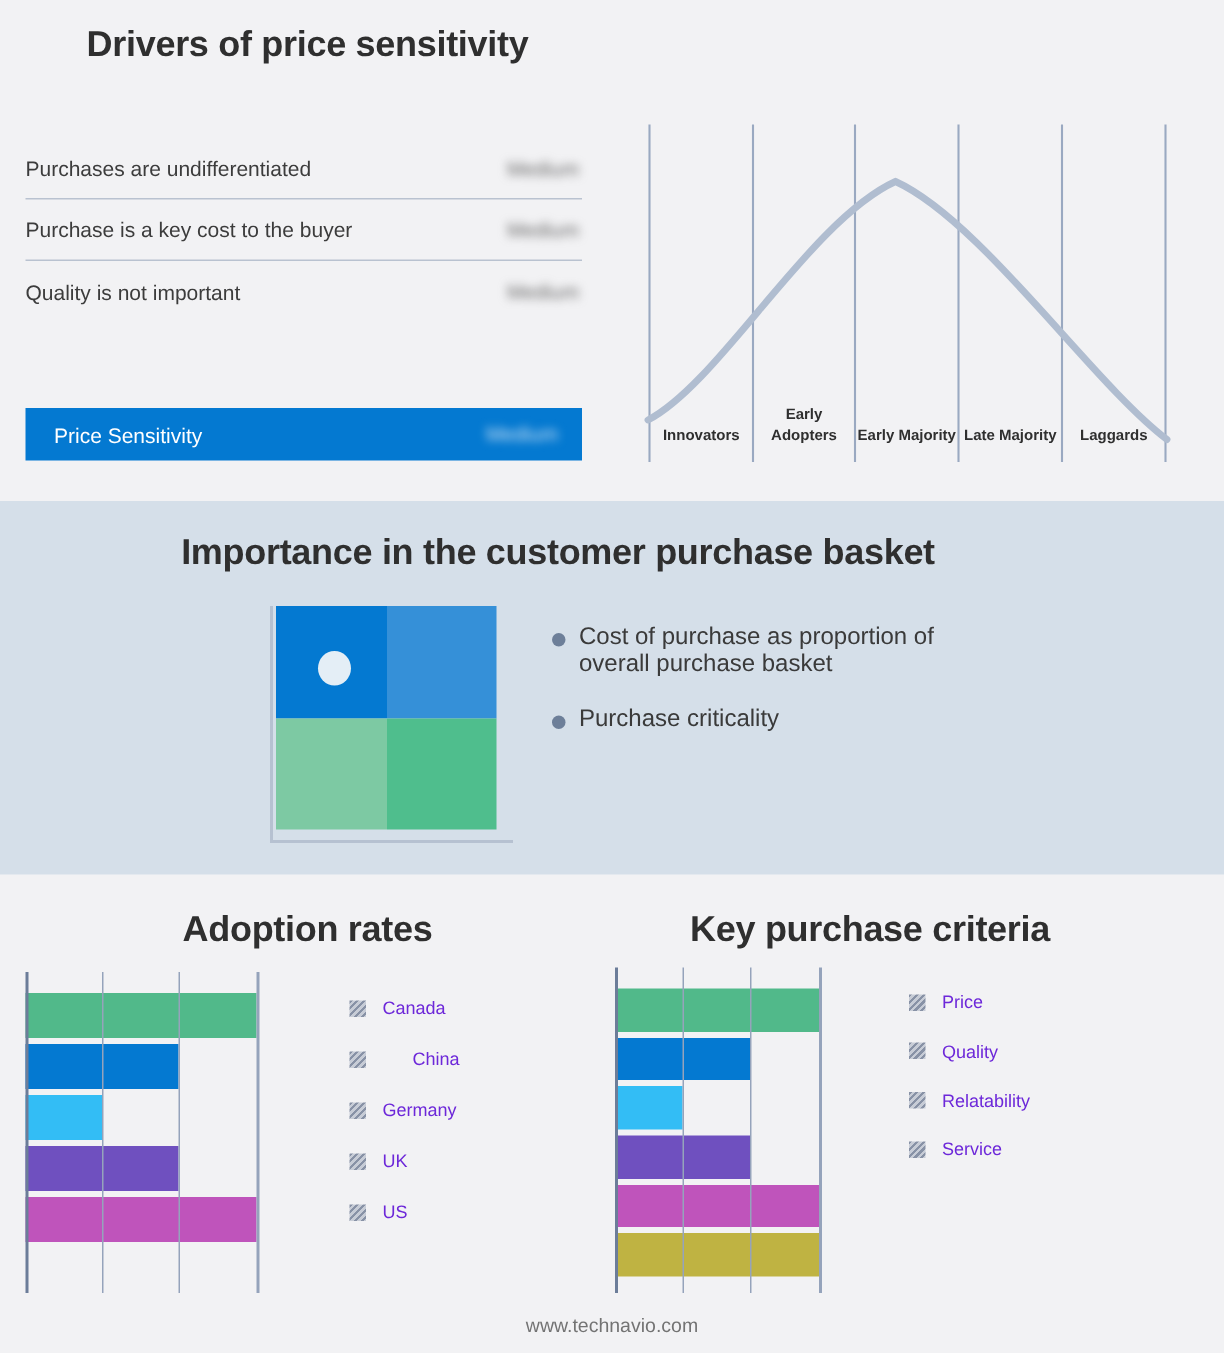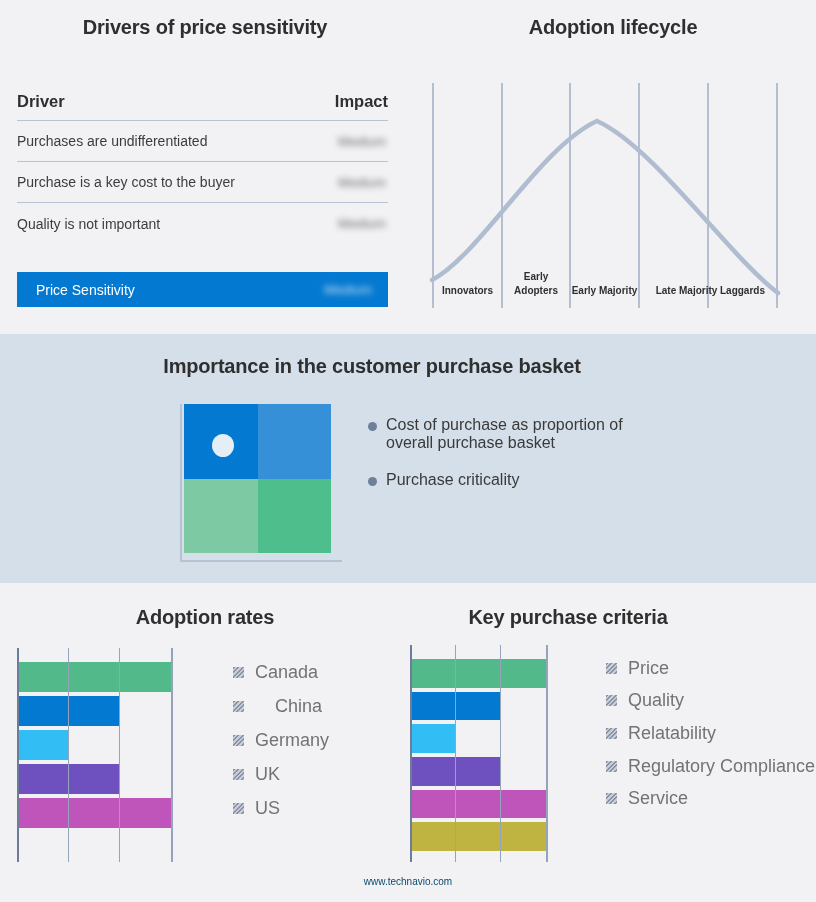--- a/index.html
+++ b/index.html
@@ -13,21 +13,21 @@
 
   
   .band-mid {
     position: absolute; left: 0; top: 334px; width: 816px; height: 249px;
     background: #d5dfe9;
   }
 
   .panel-title {
     position: absolute;
     font-weight: bold;
-    font-size: 20px;
+    font-size: 24px;
     color: #2f2f2f;
     letter-spacing: -0.2px;
     white-space: nowrap;
   }
 
   
   #tbl-title { left: 0; top: 16px; width: 410px; text-align: center; }
   .tbl { position: absolute; left: 17px; top: 92px; width: 371px; }
   .tbl-head {
     display: flex; justify-content: space-between;
@@ -92,97 +92,92 @@
   .q-legend { position: absolute; left: 368px; top: 416px; width: 290px; }
   .q-item { display: flex; align-items: flex-start; margin-bottom: 19px; }
   .q-bullet {
     width: 9px; height: 9px; border-radius: 50%;
     background: #6d7f99; margin-top: 6px; margin-right: 9px; flex: 0 0 auto;
   }
   .q-text { font-size: 16px; color: #3a3a3a; line-height: 18px; }
 
   
   #ado-title { left: 0; top: 606px; width: 410px; text-align: center; }
-  #kpc-title { left: 378px; top: 606px; width: 380px; text-align: center; }
+  #kpc-title { left: 390px; top: 606px; width: 380px; text-align: center; }
 
   .bchart { position: absolute; }
   .plot { position: absolute; top: 0; left: 0; height: 100%; }
   .gline { position: absolute; top: 0; width: 1.5px; height: 100%; background: #95a3bb; }
   .gline.axis { background: #6c7d99; width: 2px; }
   .bars { position: absolute; left: 0; top: 0; width: 100%; height: 100%; }
   .bar { position: absolute; left: 0; }
 
   .blegend { position: absolute; }
   .bl-item { display: flex; align-items: center; }
   .bl-swatch {
     width: 11px; height: 11px; margin-right: 11px; flex: 0 0 auto;
     background:
       repeating-linear-gradient(135deg,
         #8892a6 0px, #8892a6 1.5px,
         #c7ccd6 1.5px, #c7ccd6 3.2px);
   }
-  .bl-text { font-size: 18px; color: #737373; white-space: nowrap; }
+  .bl-text { font-size: 12px; color: #6d28d9; white-space: nowrap; }
 
   .footer {
     position: absolute; left: 0; top: 876px; width: 816px;
-    text-align: center; font-size: 10px; color: #0c4a6e;
+    text-align: center; font-size: 13px; color: #737373;
   }
 </style>
 </head>
 <body>
 
 <div class="page">
 
   <div class="band-mid"></div>
 
   <div class="panel-title" id="tbl-title">Drivers of price sensitivity</div>
 
   <div class="tbl">
-    <div class="tbl-head">
-      <span>Driver</span>
-      <span>Impact</span>
-    </div>
     <div class="tbl-row">
       <span>Purchases are undifferentiated</span>
       <span class="impact-blur">Medium</span>
     </div>
     <div class="tbl-row">
       <span>Purchase is a key cost to the buyer</span>
       <span class="impact-blur">Medium</span>
     </div>
     <div class="tbl-row">
       <span>Quality is not important</span>
       <span class="impact-blur">Medium</span>
     </div>
   </div>
 
   <div class="tbl-hl">
     <span class="hl-label">Price Sensitivity</span>
     <span class="impact-blur">Medium</span>
   </div>
 
-  <div class="panel-title" id="life-title">Adoption lifecycle</div>
 
   <div class="life-wrap">
     <svg width="406" height="235">
 
       <line x1="23" y1="8" x2="23" y2="233" stroke="#9aa9c1" stroke-width="1.4"></line>
       <line x1="92" y1="8" x2="92" y2="233" stroke="#9aa9c1" stroke-width="1.4"></line>
       <line x1="160" y1="8" x2="160" y2="233" stroke="#9aa9c1" stroke-width="1.4"></line>
       <line x1="229" y1="8" x2="229" y2="233" stroke="#9aa9c1" stroke-width="1.4"></line>
       <line x1="298" y1="8" x2="298" y2="233" stroke="#9aa9c1" stroke-width="1.4"></line>
       <line x1="367" y1="8" x2="367" y2="233" stroke="#9aa9c1" stroke-width="1.4"></line>
 
       <path d="M 22 205 C 70 180, 130 72, 187 46 C 244 72, 318 180, 368 218" fill="none" stroke="#b0bdd0" stroke-width="4.6" stroke-linecap="round"></path>
     </svg>
     <div class="life-labels">
       <div class="life-lab" style="left:23px;  width:69px;">Innovators</div>
       <div class="life-lab" style="left:92px;  width:68px;">Early Adopters</div>
       <div class="life-lab" style="left:160px; width:69px;">Early Majority</div>
-      <div class="life-lab" style="left:242px; width:69px;">Late Majority</div>
+      <div class="life-lab" style="left:229px; width:69px;">Late Majority</div>
       <div class="life-lab" style="left:298px; width:69px;">Laggards</div>
     </div>
   </div>
 
   <div class="panel-title" id="imp-title">Importance in the customer purchase basket</div>
 
   <div class="q-axis-v"></div>
   <div class="q-axis-h"></div>
 
   <div class="quad">
@@ -270,22 +265,18 @@
       <div class="bl-item" style="height: 32.6667px;">
         <span class="bl-swatch"></span>
         <span class="bl-text">Quality</span>
       </div>
       <div class="bl-item" style="height: 32.6667px;">
         <span class="bl-swatch"></span>
         <span class="bl-text">Relatability</span>
       </div>
       <div class="bl-item" style="height: 32.6667px;">
         <span class="bl-swatch"></span>
-        <span class="bl-text">Regulatory Compliance</span>
-      </div>
-      <div class="bl-item" style="height: 32.6667px;">
-        <span class="bl-swatch"></span>
         <span class="bl-text">Service</span>
       </div>
     </div>
 
   <div class="footer">www.technavio.com</div>
 </div>
 
 </body></html>

